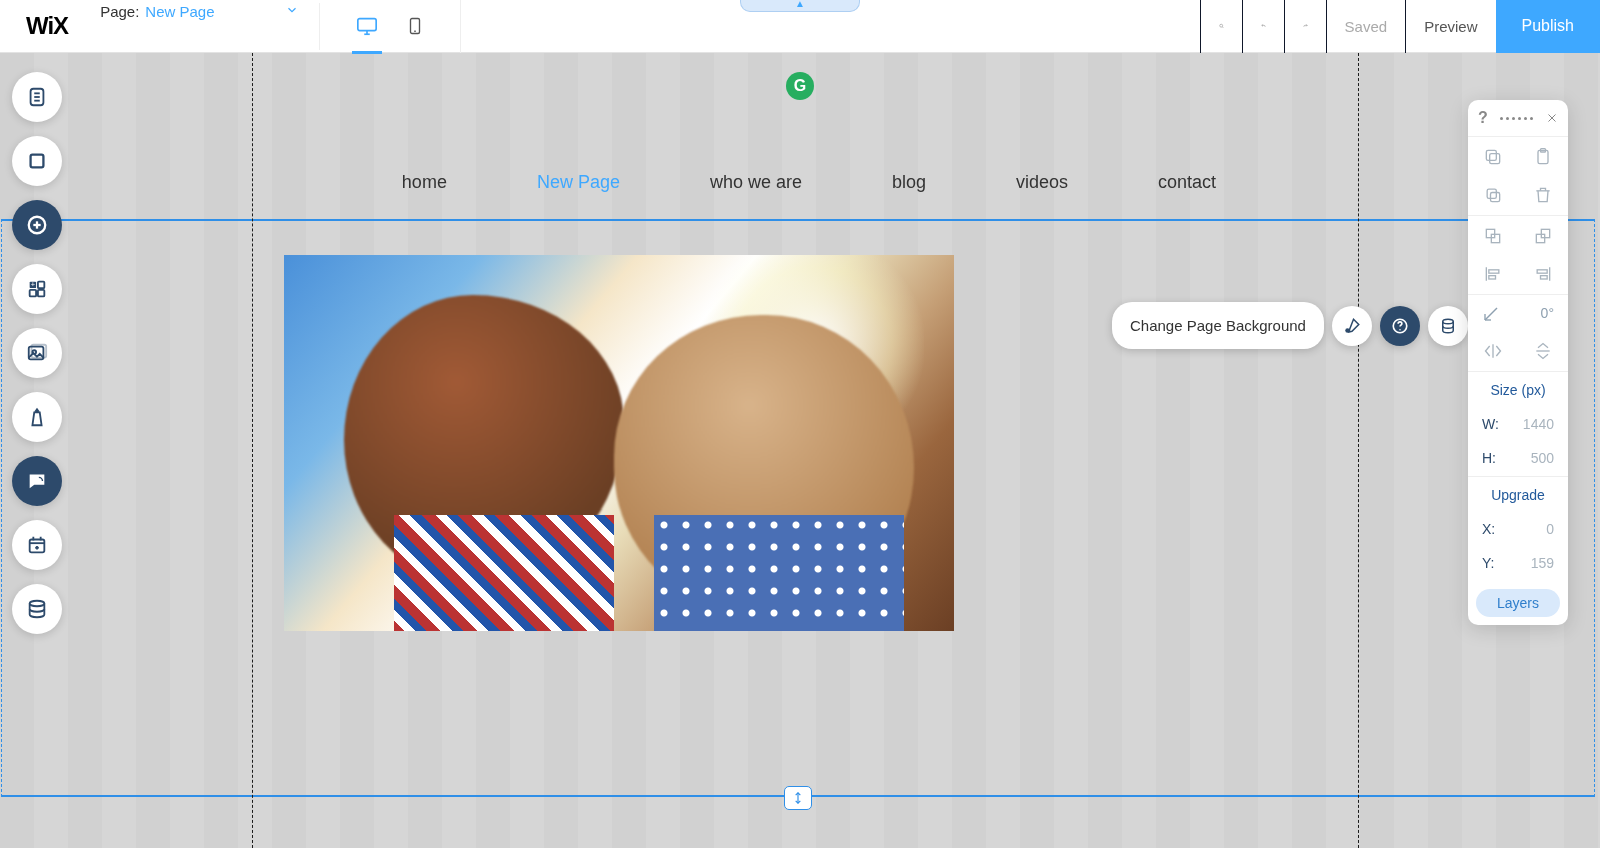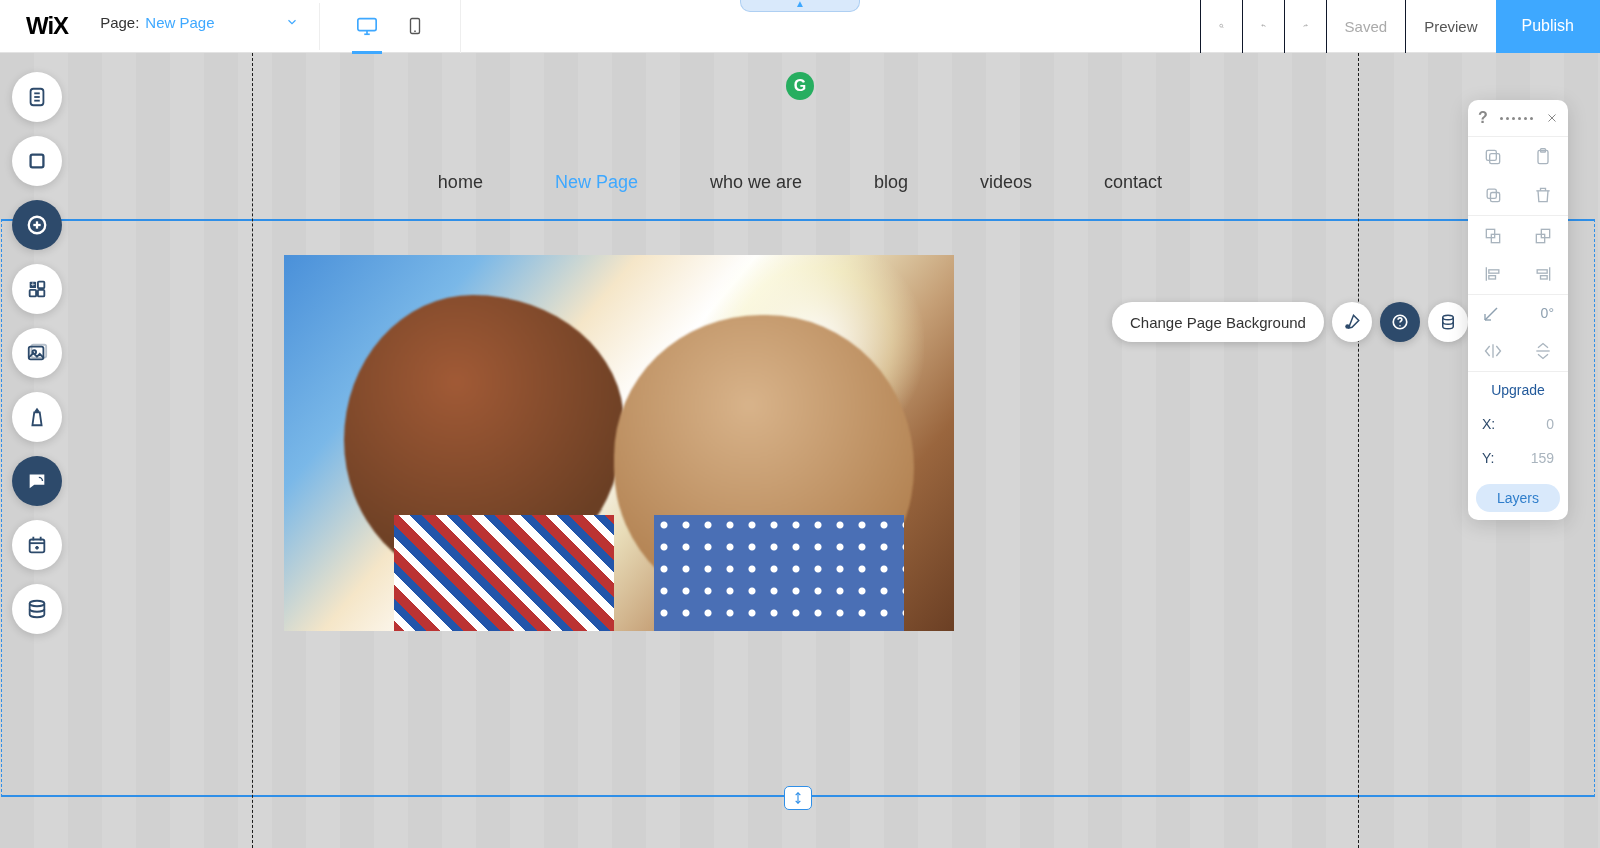--- a/index.html
+++ b/index.html
@@ -1,21 +1,21 @@
 <!DOCTYPE html>
 <html><head>
 <meta charset="utf-8">
 <style>
 * { box-sizing: border-box; margin: 0; padding: 0; font-family: -apple-system, BlinkMacSystemFont, "Helvetica Neue", Arial, sans-serif; }
 html, body { width: 1600px; height: 848px; overflow: hidden; background: #d8d8d8; }
 
 
 .topbar { position: absolute; top: 0; left: 0; right: 0; height: 53px; background: #fff; border-bottom: 1px solid #e3e3e3; display: flex; align-items: center; font-size: 15px; color: #333; z-index: 100; }
 .logo { font-weight: 900; font-size: 24px; letter-spacing: -1px; padding: 0 22px 0 26px; color: #000; font-family: Arial Black, Arial, sans-serif; }
-.page-selector { display: flex; align-items: center; padding: 0 20px 8px 10px; height: 47px; border-right: 1px solid #eee; cursor: pointer; white-space: nowrap;}
+.page-selector { display: flex; padding: 0 20px 8px 10px; height: 47px; border-right: 1px solid #eee; cursor: pointer; white-space: nowrap;}
 .page-selector .pgname { color: #3ea8ff; margin-left: 6px; }
 .chevron { margin-left: 70px; color: #3ea8ff; }
 .device-switch { display: flex; align-items: center; gap: 28px; padding: 0 36px; height: 53px; border-right: 1px solid #eee;}
 .device-btn { color: #555; position: relative; padding: 16px 0;}
 .device-btn.active { color: #3ea8ff; }
 .device-btn.active::after { content:''; position:absolute; bottom:-1px; left:-4px; right:-4px; height:3px; background:#3ea8ff; }
 .top-menu { display: flex; gap: 44px; padding-left: 58px; font-size: 16px; color: #2d2d2d; }
 .top-menu span { cursor: pointer; }
 .top-right { margin-left: auto; display: flex; align-items: center; height: 53px; }
 .tr-btn { height:53px; display:flex; align-items:center; justify-content:center; border-left:1px solid #0f172a; padding: 0 18px; color:#555; cursor:pointer; font-size:15px;}
@@ -33,38 +33,38 @@
 
 
 .stripes { position:absolute; top:53px; left:0; right:0; bottom:0;
   background-image: repeating-linear-gradient(90deg, #d1d1d1 0 34px, #d6d6d6 34px 68px);
 }
 .vguide { position:absolute; top:53px; bottom:0; border-left:1px dashed #1b1b1b; z-index:30;}
 .vguide.l { left:252px; }
 .vguide.r { left:1358px; }
 .g-badge { position:absolute; top:72px; left:50%; transform:translateX(-50%); width:28px; height:28px; border-radius:50%; background:#27ae60; color:#fff; display:flex; align-items:center; justify-content:center; font-weight:700; font-size:16px; z-index:40;}
 .site-nav { position:absolute; top:172px; left:0; right:0; display:flex; justify-content:center; gap:72px; font-size:18px; color:#333; z-index:40;}
-.site-nav span { cursor:pointer; }
+.site-nav span { cursor:pointer;margin-left:18px; }
 .site-nav .active { color:#3ea8ff; }
 
 .selection { position:absolute; top:219px; left:1px; width:1594px; height:578px; border:1.5px dashed #2f8fe8; z-index:25; }
 .selection .topline { position:absolute; top:-1px; left:-1px; right:-1px; height:2px; background:#2f8fe8;}
 .selection .botline { position:absolute; bottom:-1px; left:-1px; right:-1px; height:2px; background:#2f8fe8;}
 .sel-handle { position:absolute; bottom:-14px; left:50%; transform:translateX(-50%); width:28px; height:24px; background:#fff; border:1px solid #2f8fe8; border-radius:5px; display:flex; align-items:center; justify-content:center; z-index:45; color:#2f8fe8; font-size:12px;}
 
 .hero-img { position:absolute; top:255px; left:284px; width:670px; height:376px; background: linear-gradient(130deg, #4a90d9 0%, #7ab8e8 20%, #f5e6c8 36%, #ffffff 48%, #e8dcb8 58%, #c59f76 70%, #9a663e 82%, #6b3f24 100%); z-index:35; overflow:hidden;}
 .hero-img .blob1 { position:absolute; left:60px; top:40px; width:280px; height:290px; background: radial-gradient(circle at 40% 30%, #a15a36, #6b3f24 70%); border-radius: 46% 54% 52% 48% / 50% 44% 56% 50%; filter:blur(1px);}
 .hero-img .blob2 { position:absolute; left:330px; top:60px; width:300px; height:300px; background: radial-gradient(circle at 45% 30%, #d8b38a, #b48454 70%); border-radius: 50% 50% 48% 52% / 48% 52% 50% 50%; filter:blur(1px);}
 .hero-img .sun { position:absolute; right:30px; top:-20px; width:220px; height:220px; background: radial-gradient(circle, rgba(255,255,255,.95), rgba(255,255,210,.4) 50%, transparent 72%);}
 .hero-img .shirt { position:absolute; left:110px; top:260px; width:220px; height:120px; background: repeating-linear-gradient(45deg,#b33,#b33 10px,#fff 10px,#fff 18px,#2255aa 18px,#2255aa 26px);}
 .hero-img .dress { position:absolute; left:370px; top:260px; width:250px; height:120px; background: radial-gradient(circle at 10px 10px,#fff 3px,transparent 4px) 0 0/22px 22px, #4a6fb5;}
 
 
 .ctx-bar { position:absolute; top:302px; left:1112px; display:flex; align-items:center; gap:8px; z-index:60;}
-.ctx-pill { height:40px; padding:10px 18px; background:#fff; border-radius:20px; display:flex; align-items:center; box-shadow:0 2px 8px rgba(0,0,0,.18); font-size:15px; color:#333; cursor:pointer;}
+.ctx-pill { height:47px; padding:10px 18px; background:#fff; border-radius:20px; display:flex; align-items:center; box-shadow:0 2px 8px rgba(0,0,0,.18); font-size:15px; color:#333; cursor:pointer;}
 .ctx-round { width:40px; height:40px; border-radius:50%; background:#fff; box-shadow:0 2px 8px rgba(0,0,0,.18); display:flex; align-items:center; justify-content:center; color:#2d4a6b; cursor:pointer;}
 .ctx-round.dark { background:#2d4a6b; color:#fff;}
 
 
 .props { position:absolute; top:100px; right:32px; width:100px; background:#fff; border-radius:10px; box-shadow:0 4px 20px rgba(0,0,0,.15); z-index:70; display:flex; flex-direction:column; }
 .props-head { height:36px; display:flex; align-items:center; justify-content:space-between; padding: 0 10px; color:#888;}
 .props-head .grip { display:flex; gap:3px; } .props-head .grip i{width:3px;height:3px;background:#888;border-radius:50%;}
 .props-sec { border-top:1px solid #eee; padding: 10px 0; display:flex; flex-direction:column; gap:18px; align-items:center;}
 .props-row2 { display:flex; width:100%; justify-content:space-around; color:#a9b4be;}
 .props-row2 svg,.props-row2 span{ display:block;}
@@ -365,20 +365,31 @@
       <span>
           <svg class="ico" viewBox="0 0 24 24">
             <path d="M6 8L12 3l6 5"></path>
             <path d="M6 16l6 5 6-5"></path>
             <line x1="4" y1="12" x2="20" y2="12"></line>
           </svg>
         </span>
     </div>
   </div>
   <div class="props-sec">
+    <div class="props-lbl">Size (px)</div>
+    <div class="props-field">
+        <span>W:</span>
+        <span class="val">1440</span>
+      </div>
+    <div class="props-field">
+        <span>H:</span>
+        <span class="val">500</span>
+      </div>
+  </div>
+  <div class="props-sec">
     <div class="props-lbl">Upgrade</div>
     <div class="props-field">
         <span>X:</span>
         <span class="val">0</span>
       </div>
     <div class="props-field">
         <span>Y:</span>
         <span class="val">159</span>
       </div>
   </div>

